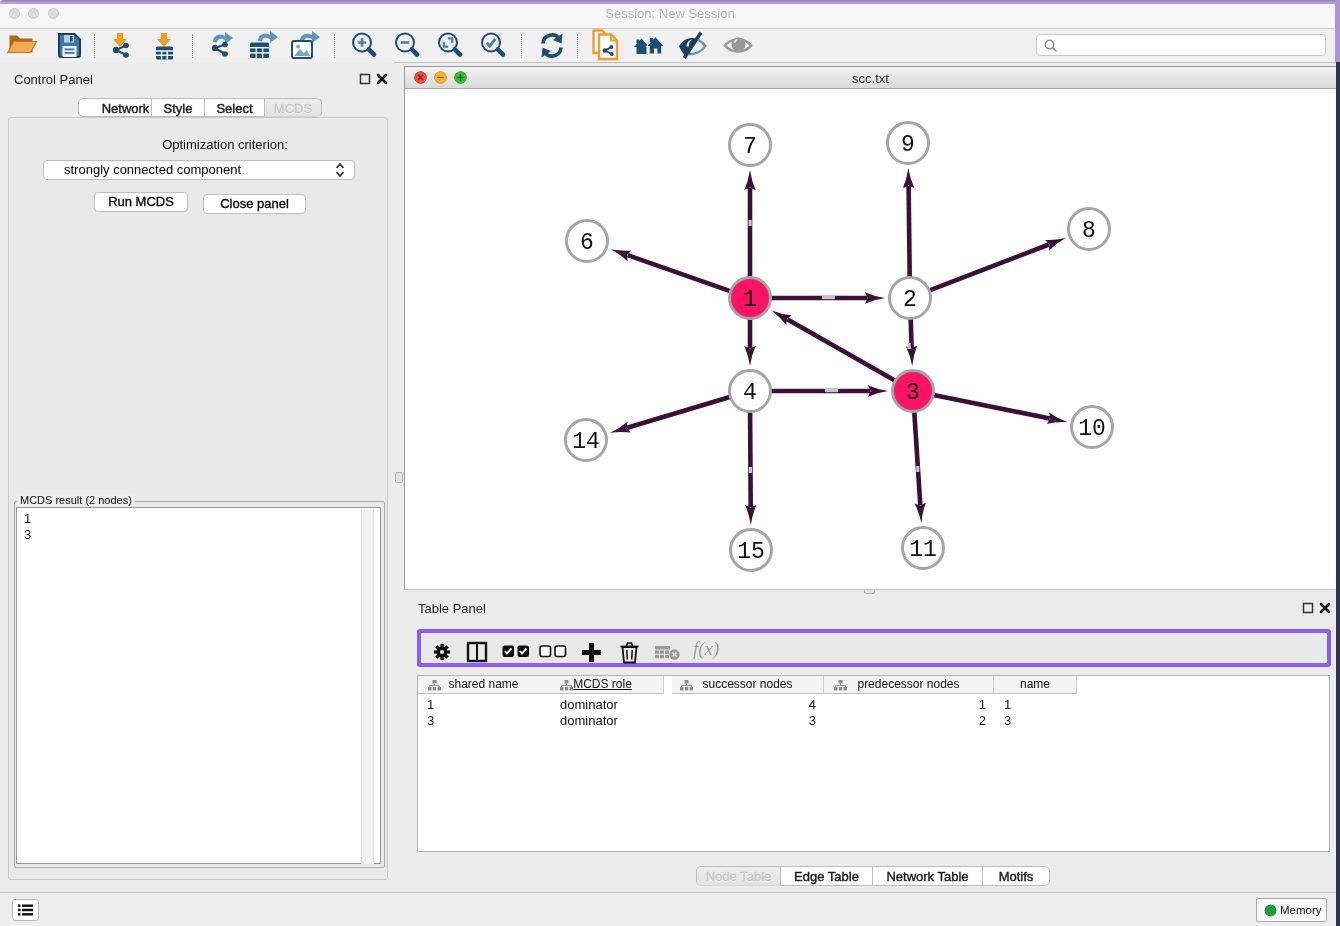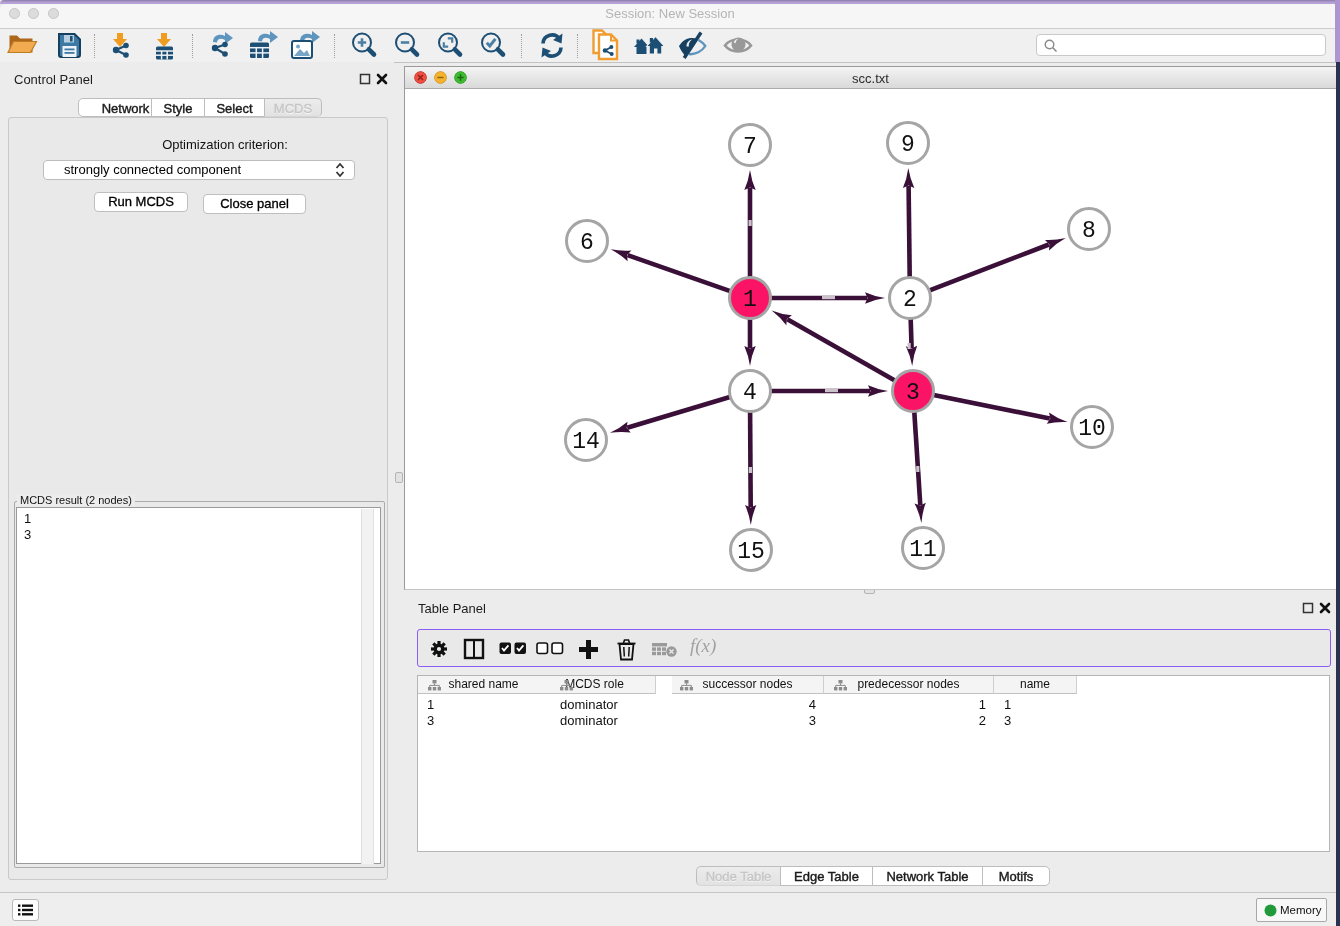--- a/index.html
+++ b/index.html
@@ -57,21 +57,21 @@
   box-sizing:border-box;background:#fff;}
 #net-titlebar{left:0;top:0;width:931px;height:21px;
   background:linear-gradient(#f4f4f4,#d9d9d9);border-bottom:1px solid #ababab;}
 #net-title{left:0;top:4px;width:931px;text-align:center;font-size:13px;color:#2b2b2b;}
 .mac{position:absolute;top:3.5px;width:13px;height:13px;border-radius:50%;box-sizing:border-box;}
 #net-canvas{left:0;top:22px;width:931px;height:500px;background:#fff;}
 
 #tpanel{left:404px;top:597px;width:936px;height:295px;background:#ececec;}
 #tp-title{left:14px;top:4px;font-size:13px;color:#1c1c1c;}
 #tp-toolbar{left:13px;top:32px;width:914px;height:38px;background:#e9e9e9;
-  border:1px solid #8b5cf6;border-radius:3px;box-sizing:border-box;}
+  border:4px solid #8b5cf6;border-radius:3px;box-sizing:border-box;}
 #ttable{left:13px;top:78px;width:913px;height:177px;background:#fff;
   border:1px solid #b5b5b5;box-sizing:border-box;}
 .th{position:absolute;top:0;height:18px;background:#f4f4f4;border-right:1px solid #cfcfcf;
   border-bottom:1px solid #c2c2c2;box-sizing:border-box;font-size:12px;color:#111;
   text-align:center;line-height:17px;}
 .td{position:absolute;font-size:13px;color:#111;}
 .bt-tabs{position:absolute;top:269px;height:20px;font-size:13px;}
 
 #statusbar{left:0;top:892px;width:1340px;height:34px;background:#eeeeee;
   border-top:1px solid #c6c6c6;box-sizing:border-box;}
@@ -387,21 +387,21 @@
           <rect x="10" y="9.8" width="4" height="3.4"></rect>
         <circle cx="19.5" cy="9.5" r="5.2"></circle>
       </g>
       <path d="M17.5 7.5 L21.5 11.5 M21.5 7.5 L17.5 11.5" stroke="#e9e9e9" stroke-width="1.4"></path>
     </svg>
     <div class="abs" style="left:272px;top:5px;font-family:'Liberation Serif',serif;
       font-style:italic;font-size:19px;color:#a2a2a2;">f(x)</div>
   </div>
   <div class="abs" id="ttable">
     <div class="th" style="left:0;width:132px;">shared name</div>
-    <div class="th" style="left:116px;width:122px;">MCDS role</div>
+    <div class="th" style="left:124px;width:122px;text-decoration:underline;">MCDS role</div>
     <div class="th" style="left:254px;width:152px;">successor nodes</div>
     <div class="th" style="left:406px;width:170px;">predecessor nodes</div>
     <div class="th" style="left:576px;width:83px;">name</div>
     <svg class="abs" style="left:10px;top:4px;" width="13" height="11" viewBox="0 0 13 11">
         <g fill="#8b8b8b">
           <rect x="4.5" y="0" width="4" height="3.4"></rect>
           <rect x="0" y="7" width="3.4" height="3.4"></rect>
           <rect x="4.8" y="7" width="3.4" height="3.4"></rect>
           <rect x="9.6" y="7" width="3.4" height="3.4"></rect>
         </g>

